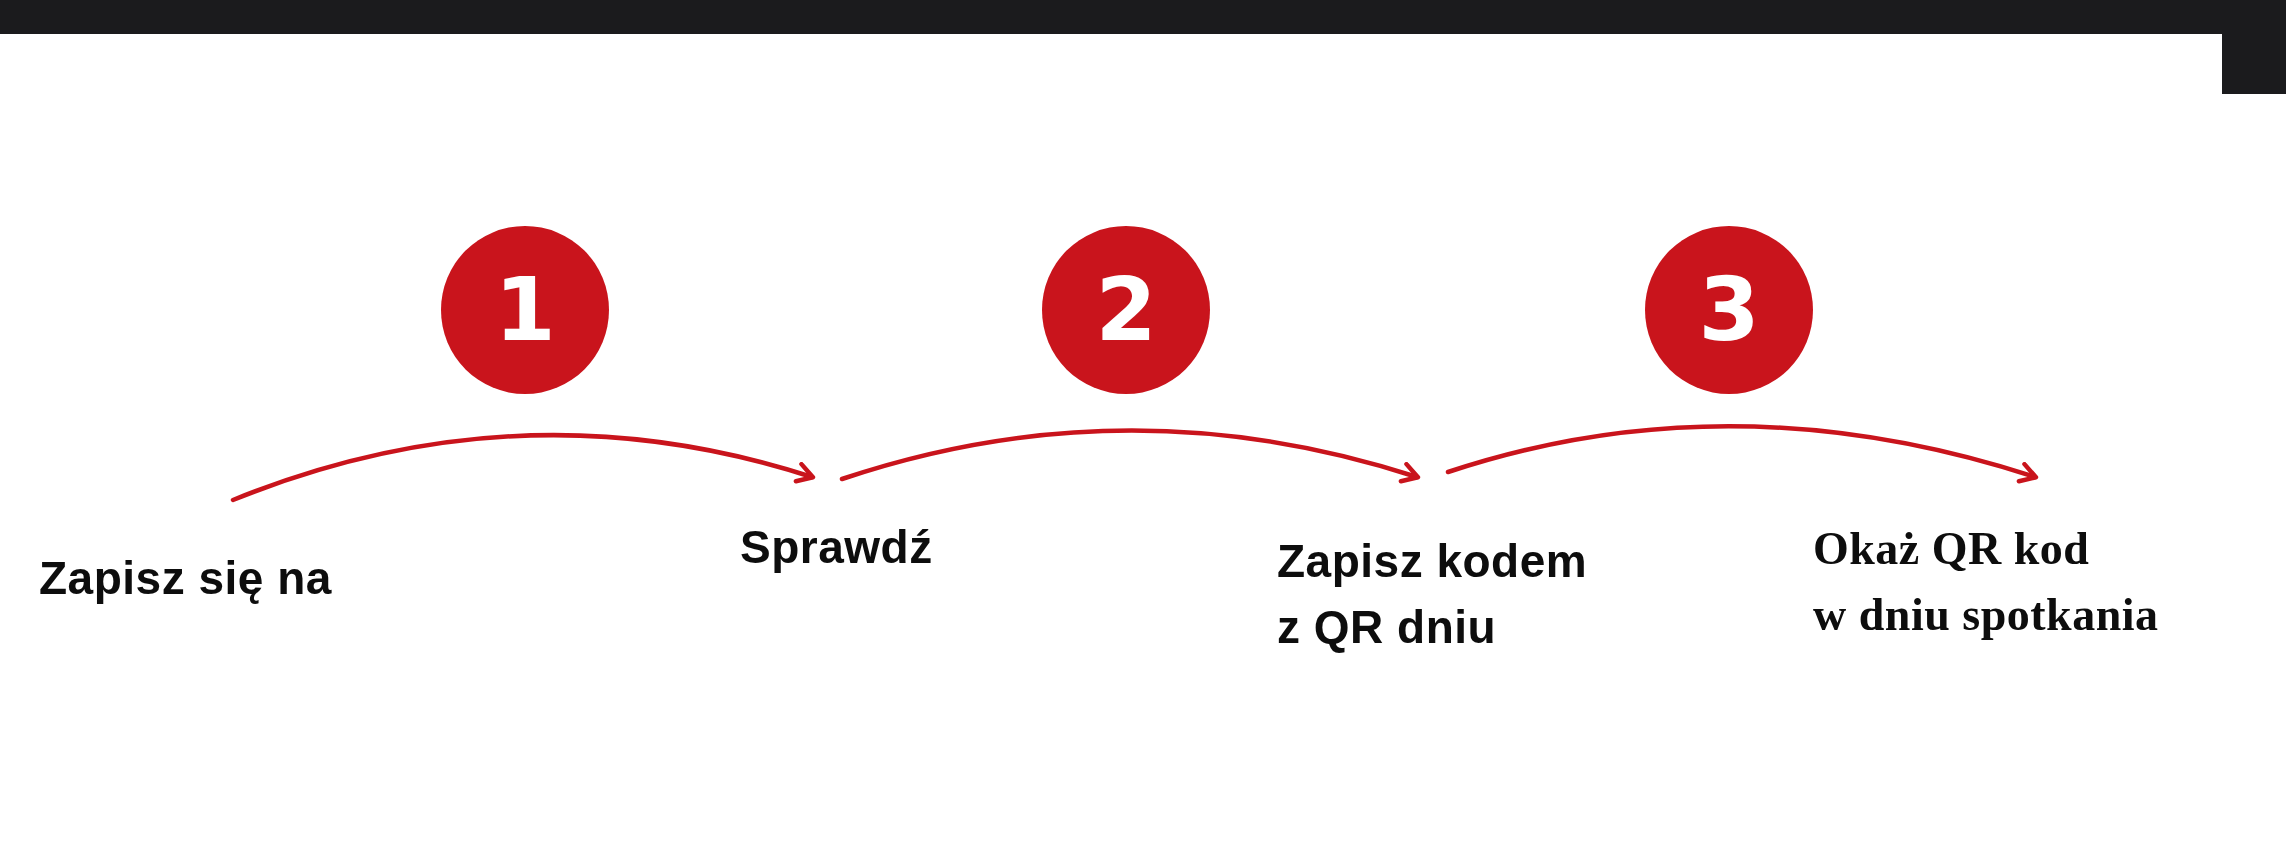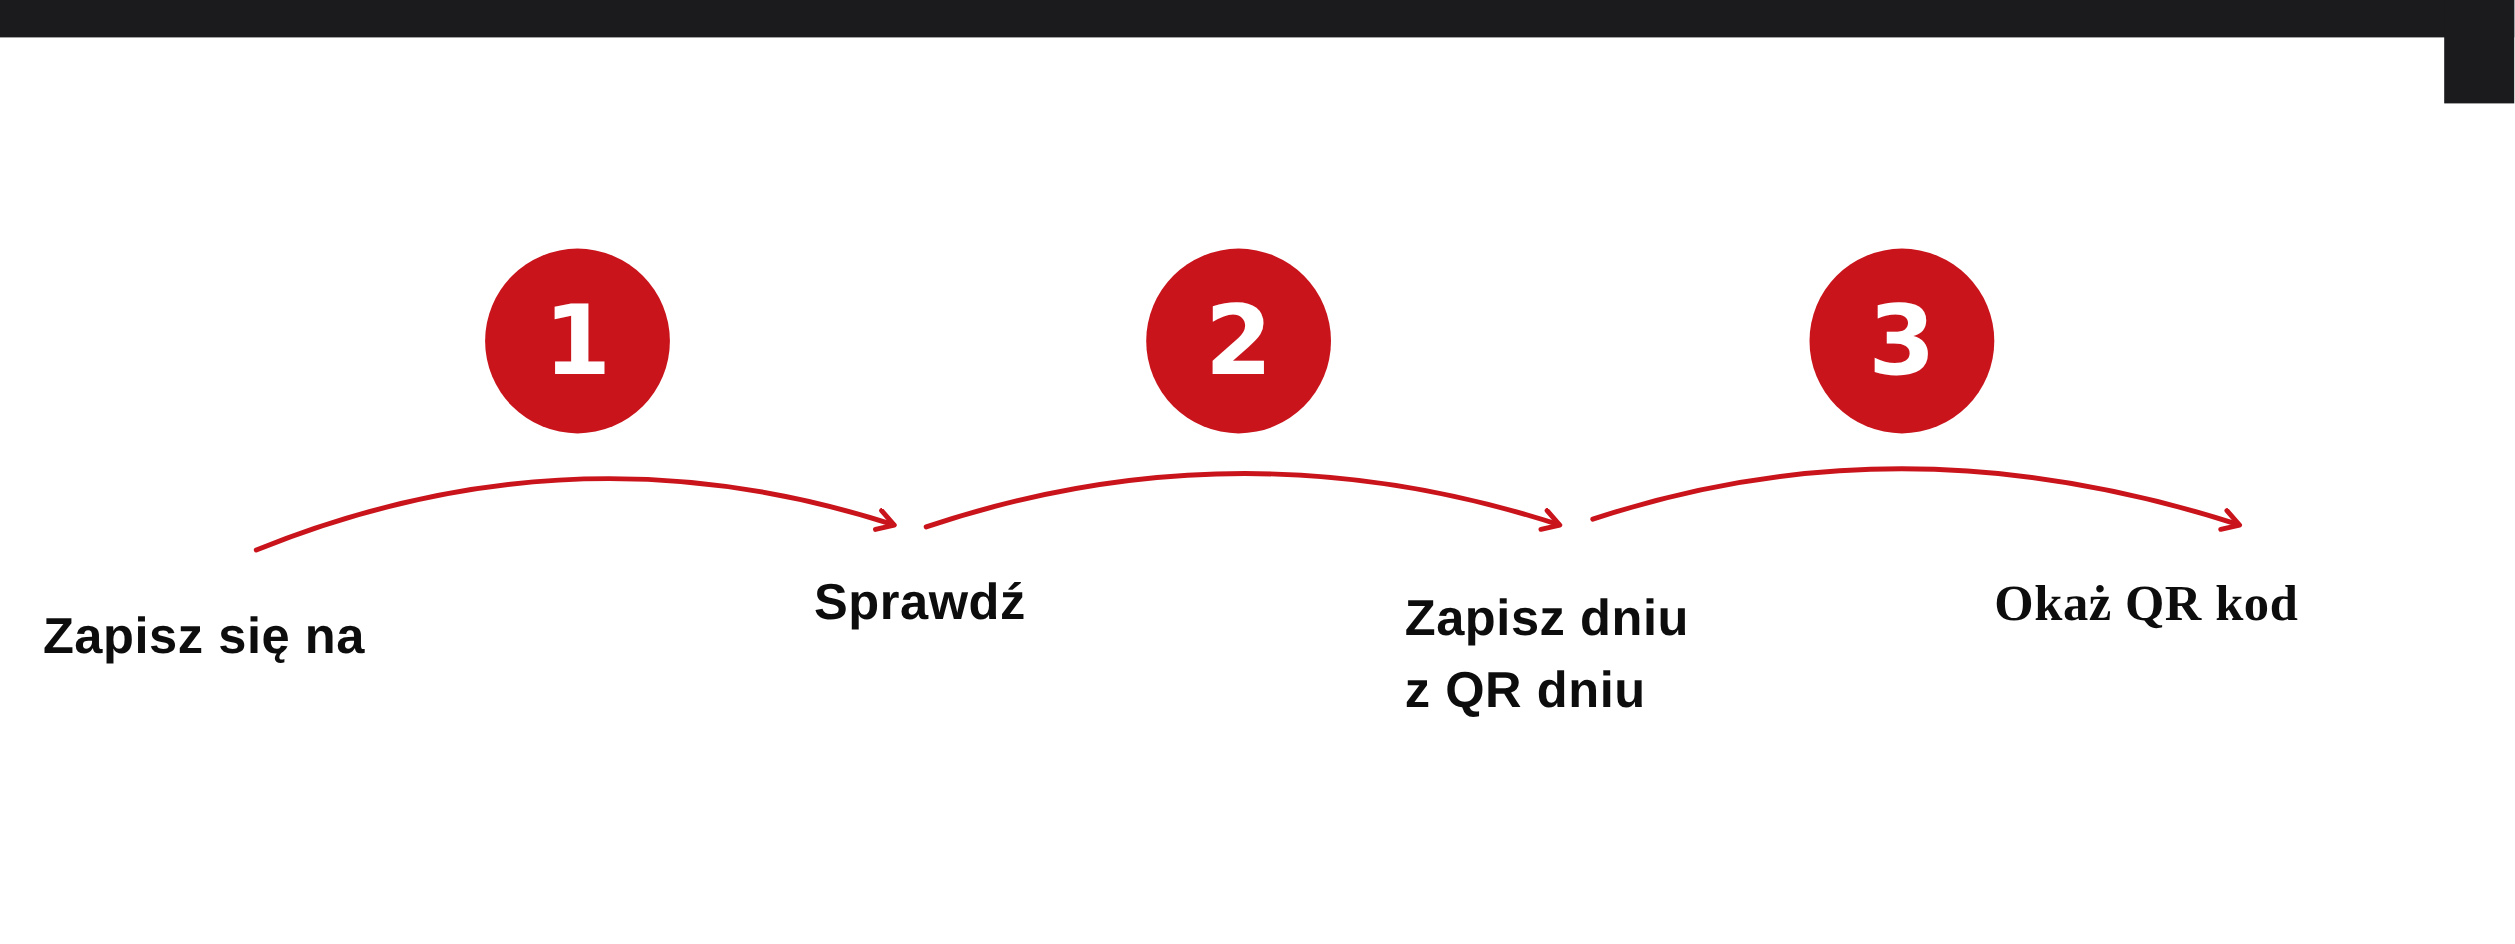--- a/index.html
+++ b/index.html
@@ -93,21 +93,22 @@
 
   <div class="step-label label-1">
     <div>Zapisz się na</div>
   </div>
 
   <div class="step-label label-2">
     <div>Sprawdź</div>
   </div>
 
   <div class="step-label label-3">
-    <div>Zapisz dniu</div>
+    <div>Zapisz kodem</div>
     <div>z QR dniu</div>
   </div>
 
   <div class="step-label label-4">
     <div>Okaż QR kod</div>
+    <div>w dniu spotkania</div>
   </div>
 
 </div>
 
 </body></html>

